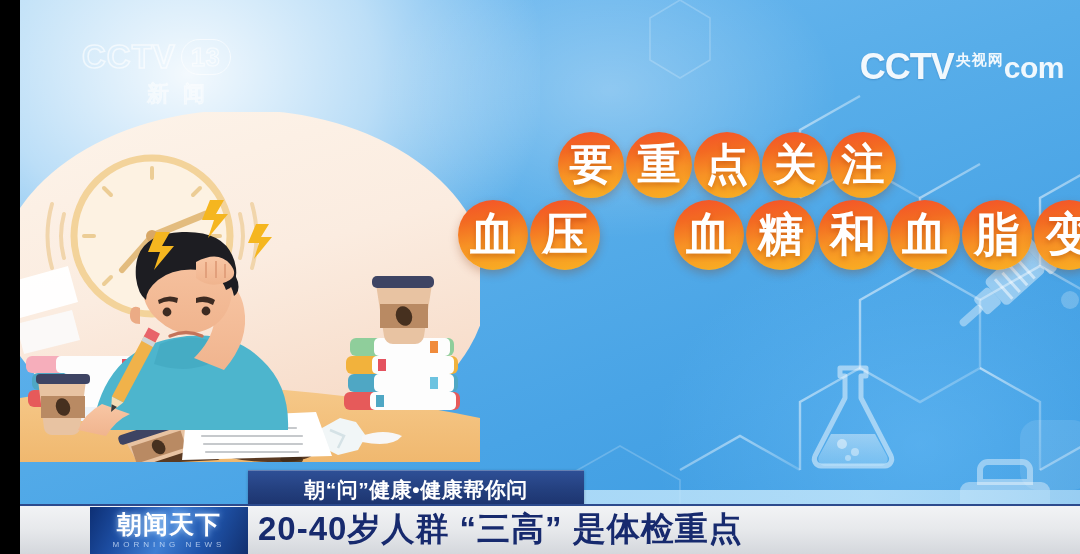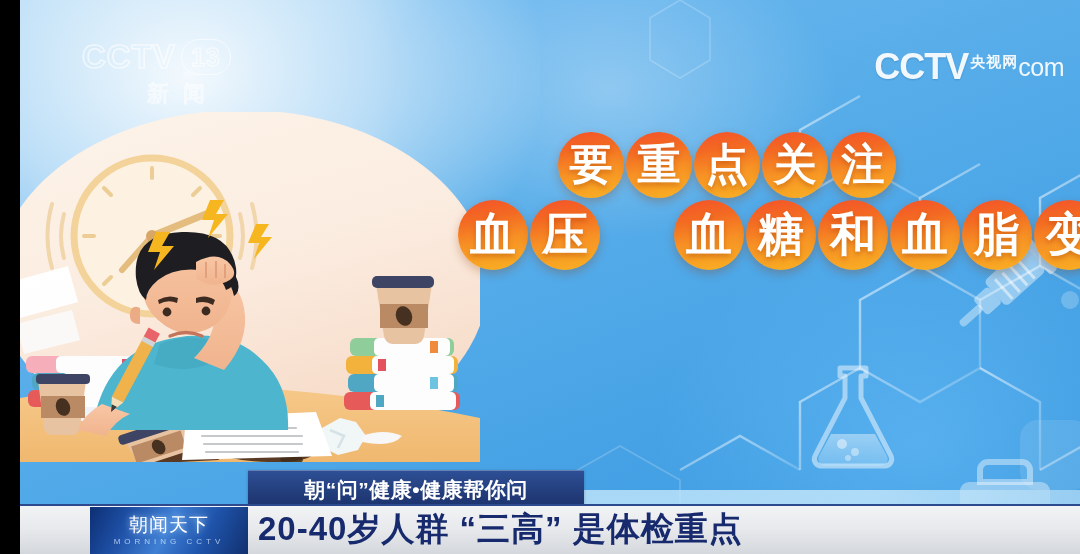--- a/index.html
+++ b/index.html
@@ -66,21 +66,21 @@
   .wm {
     position:absolute; right:36px; top:44px; height:46px;
     display:flex; align-items:center; opacity:.92;
   }
   .wm .wm-cctv {
     font-size:36px; font-weight:bold; color:#fff; letter-spacing:-1px;
     text-shadow:0 1px 2px rgba(0,60,120,.25);
   }
   .wm .wm-right { margin-left:2px; display:flex; flex-direction:row; line-height:1; }
   .wm .wm-cn { font-size:15px; color:#fff; letter-spacing:1px; font-weight:bold; }
-  .wm .wm-com { font-size:25px; color:#fff; font-weight:normal; letter-spacing:-.5px; margin-top:1px; }
+  .wm .wm-com { font-size:30px; color:#fff; font-weight:bold; letter-spacing:-.5px; margin-top:1px; }
 
   
   .h-age-wrap { position:absolute; left:116px; top:98px; }
   .h-age-bar {
     position:absolute; left:4px; top:58px; width:236px; height:16px;
     background:#efc81f; border-radius:2px;
   }
   .h-age {
     position:relative; font-size:60px; font-weight:bold; letter-spacing:2px;
     color:#1a6fd4;
@@ -136,21 +136,21 @@
     border-top:2px solid #2c4a8d;
     display:flex; align-items:center;
   }
   .prog-logo {
     position:absolute; left:70px; top:507px; width:158px; height:47px;
     background:linear-gradient(115deg,#0d2f74 0%,#1d4ea3 22%,#3f7fd4 48%,#1f54ab 72%,#12306f 100%);
     display:flex; flex-direction:column; align-items:center; justify-content:center;
     overflow:hidden;
   }
   .prog-logo .pl-cn {
-    color:#fff; font-size:19px; font-weight:normal; letter-spacing:1px; line-height:1;
+    color:#fff; font-size:25px; font-weight:bold; letter-spacing:1px; line-height:1;
     text-shadow:0 0 6px rgba(180,220,255,.9);
   }
   .prog-logo .pl-en {
     color:rgba(220,235,255,.72); font-size:8px; letter-spacing:4px; margin-top:3px;
   }
   .headline-main {
     position:absolute; left:238px; top:504px; height:50px;
     display:flex; align-items:center;
     color:#172a6e; font-size:33px; font-weight:bold; letter-spacing:1px;
   }
@@ -471,18 +471,18 @@
   <div class="strip"></div>
 
   <div class="sub-banner">
     <span>朝“问”健康•健康帮你问</span>
   </div>
 
   <div class="main-banner"></div>
 
   <div class="prog-logo">
     <span class="pl-cn">朝闻天下</span>
-    <span class="pl-en">MORNING CCTV</span>
+    <span class="pl-en">MORNING NEWS</span>
   </div>
 
   <div class="headline-main">20-40岁人群 “三高” 是体检重点</div>
 
 </div>
 
 </body></html>

